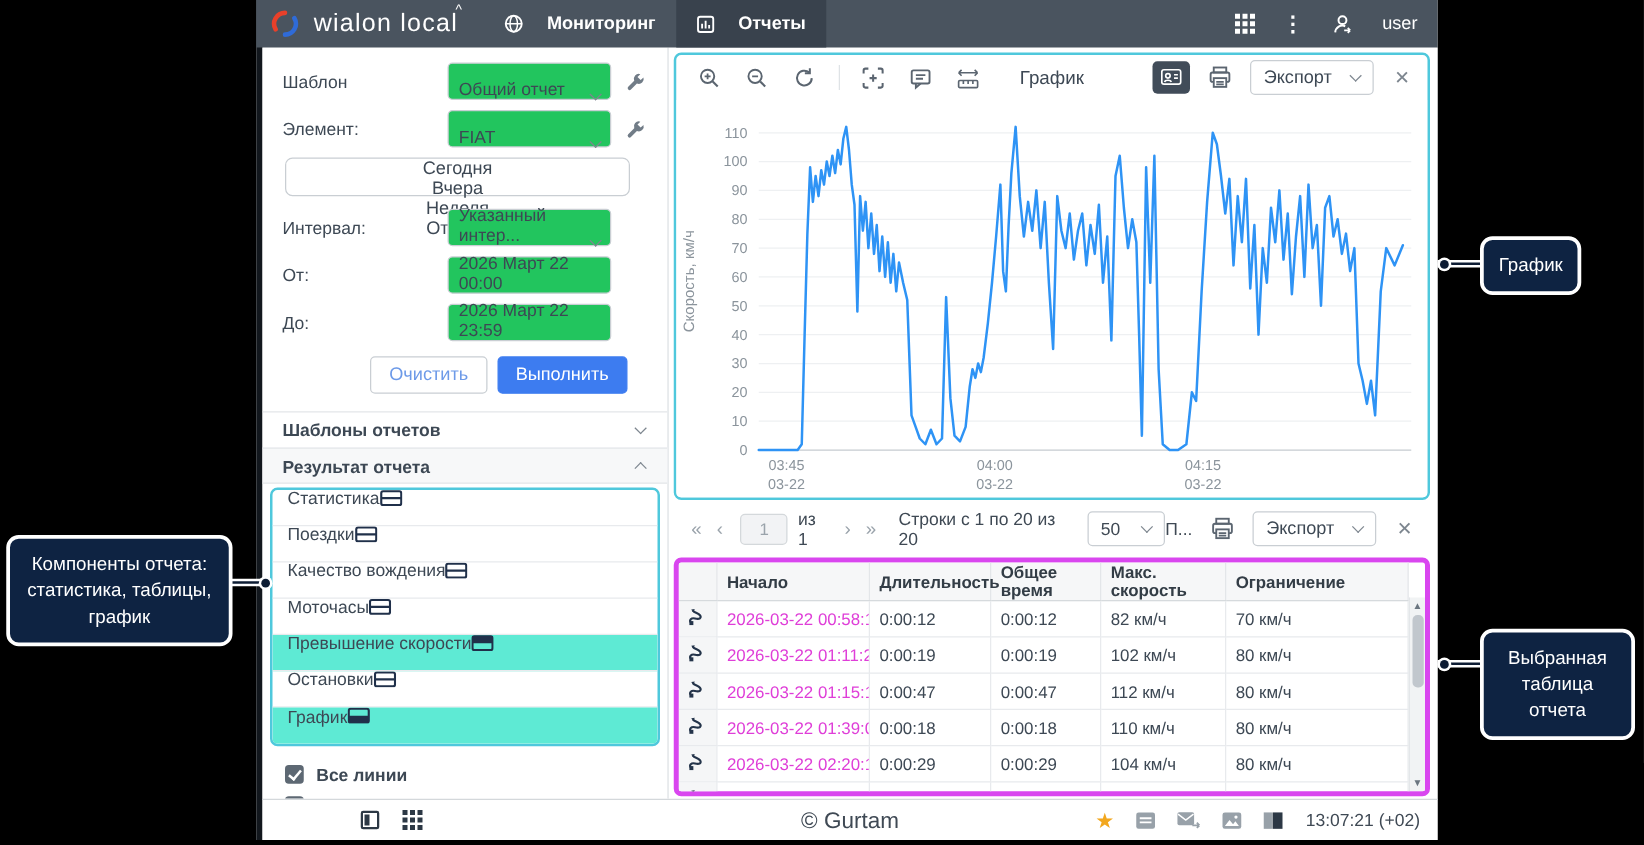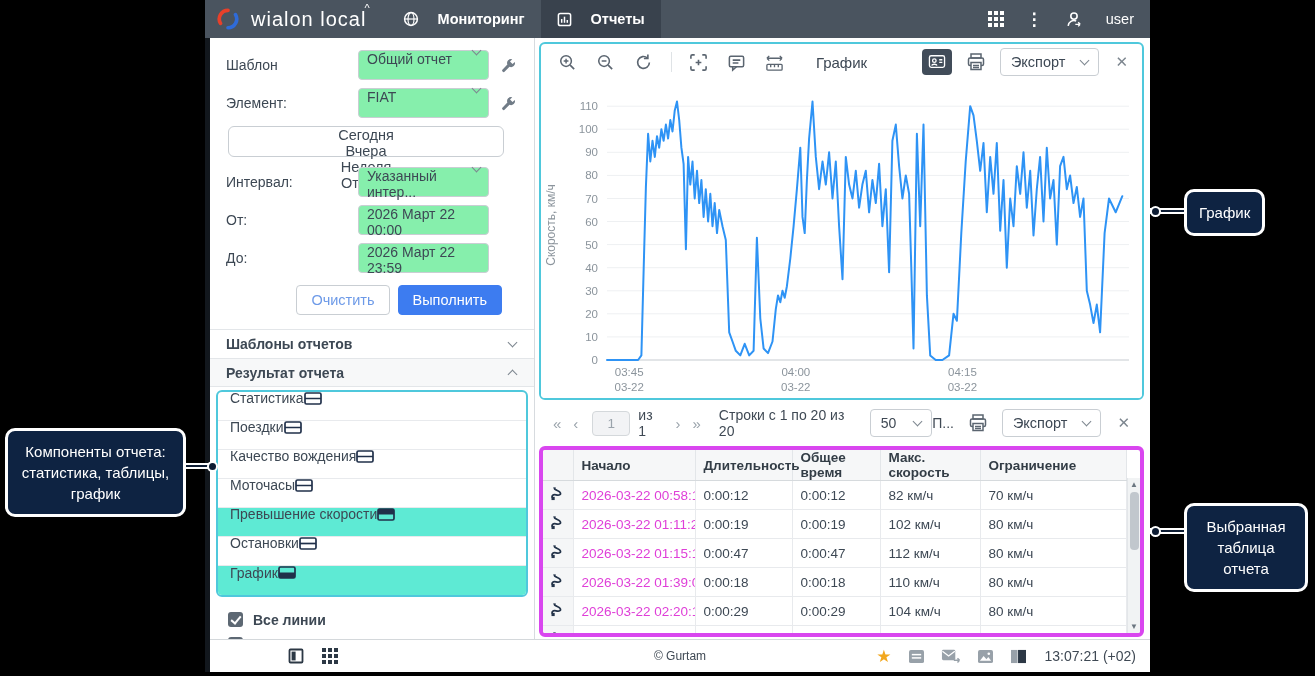--- a/index.html
+++ b/index.html
@@ -19,21 +19,21 @@
   .grid-icon{display:grid;grid-template-columns:repeat(3,4px);grid-gap:2px;}
   .grid-icon i{width:4px;height:4px;background:#fff;display:block;}
   .kebab{font-size:17px;font-weight:700;color:#fff;line-height:1;}
   .user-label{font-size:14.5px;}
 
   
   .sidebar{position:absolute;left:5px;top:38px;width:325px;bottom:33px;background:#fff;border-right:1px solid #d7dbdf;overflow:hidden;color:#3d4854;font-size:14px;}
   .form{padding:12px 14px 0 16px;}
   .frow{display:flex;align-items:center;margin-bottom:8px;height:30px;}
   .flabel{flex:0 0 132px;font-size:14px;}
-  .control{height:30px;border:1px solid #c9ced3;border-radius:4px;display:flex;align-items:flex-start;padding:0 8px;background:#86efac;font-size:14px;color:#3d4854;}
+  .control{height:30px;border:1px solid #c9ced3;border-radius:4px;display:flex;align-items:flex-end;padding:0 8px;background:#22c55e;font-size:14px;color:#3d4854;}
   .sel{justify-content:space-between;cursor:pointer;}
   .w130{width:131px;} .w160{width:131px;}
   .chev{width:7px;height:7px;border-right:1.6px solid #7d868f;border-bottom:1.6px solid #7d868f;transform:rotate(45deg);margin-top:-4px;flex:0 0 auto;margin-left:6px;}
   .chev.up{transform:rotate(-135deg);margin-top:4px;}
   .wrench{margin-left:12px;cursor:pointer;display:flex;}
   .quick{border:1px solid #c9ced3;border-radius:6px;height:31px;display:flex;align-items:center;justify-content:space-between;padding:0 14px;margin:2px 16px 10px 2px;font-size:14.5px;flex-direction:column;}
   .quick span{cursor:pointer;}
   .btnrow{display:flex;justify-content:flex-end;gap:8px;margin:12px 18px 14px 0;}
   .btn{height:30px;border-radius:4px;padding:0 14px;font-size:14.5px;display:flex;align-items:center;cursor:pointer;}
   .btn.ghost{border:1px solid #c9ced3;color:#6d9ae8;background:#fff;}
@@ -82,21 +82,21 @@
   td.cell-start{color:#df3ed8;}
   .vscroll{position:absolute;right:0;top:28px;bottom:0;width:13px;background:#f1f3f4;border-left:1px solid #e3e6e9;}
   .vscroll .arr{position:absolute;left:0;width:100%;text-align:center;font-size:8px;color:#6b7680;}
   .vscroll .arr.up{top:2px;} .vscroll .arr.down{bottom:2px;}
   .vscroll .thumb{position:absolute;left:2px;width:9px;top:14px;height:58px;background:#c1c7cd;border-radius:4px;}
 
   
   .footer{position:absolute;left:5px;right:0;bottom:0;height:33px;background:#fff;border-top:1px solid #d4d8db;display:flex;align-items:center;}
   .footer-left{display:flex;align-items:center;gap:18px;margin-left:78px;}
   .grid-icon.dark i{background:#2c3845;width:4px;height:4px;}
-  .footer-center{position:absolute;left:0;right:0;text-align:center;font-size:12px;color:#3f4954;pointer-events:none;}
+  .footer-center{position:absolute;left:0;right:0;text-align:center;font-size:18px;color:#3f4954;pointer-events:none;}
   .footer-right{margin-left:auto;display:flex;align-items:center;gap:16px;padding-right:14px;z-index:2;}
   .star{color:#f2a71e;font-size:17px;line-height:1;}
   .ftime{font-size:14px;color:#3f4954;margin-left:2px;}
 
   
   .callout{position:absolute;background:#0e2342;border:3px solid #fff;border-radius:10px;color:#fff;font-size:15px;font-weight:500;text-align:center;padding:10px 12px;line-height:1.4;z-index:10;}
   .connector{position:absolute;height:2px;background:#0d1c33;box-shadow:0 0 0 2px #fff;z-index:9;}
   .dot{position:absolute;width:7px;height:7px;border-radius:50%;background:#0d1c33;box-shadow:0 0 0 2px #fff;z-index:10;}
 </style>
 </head>

